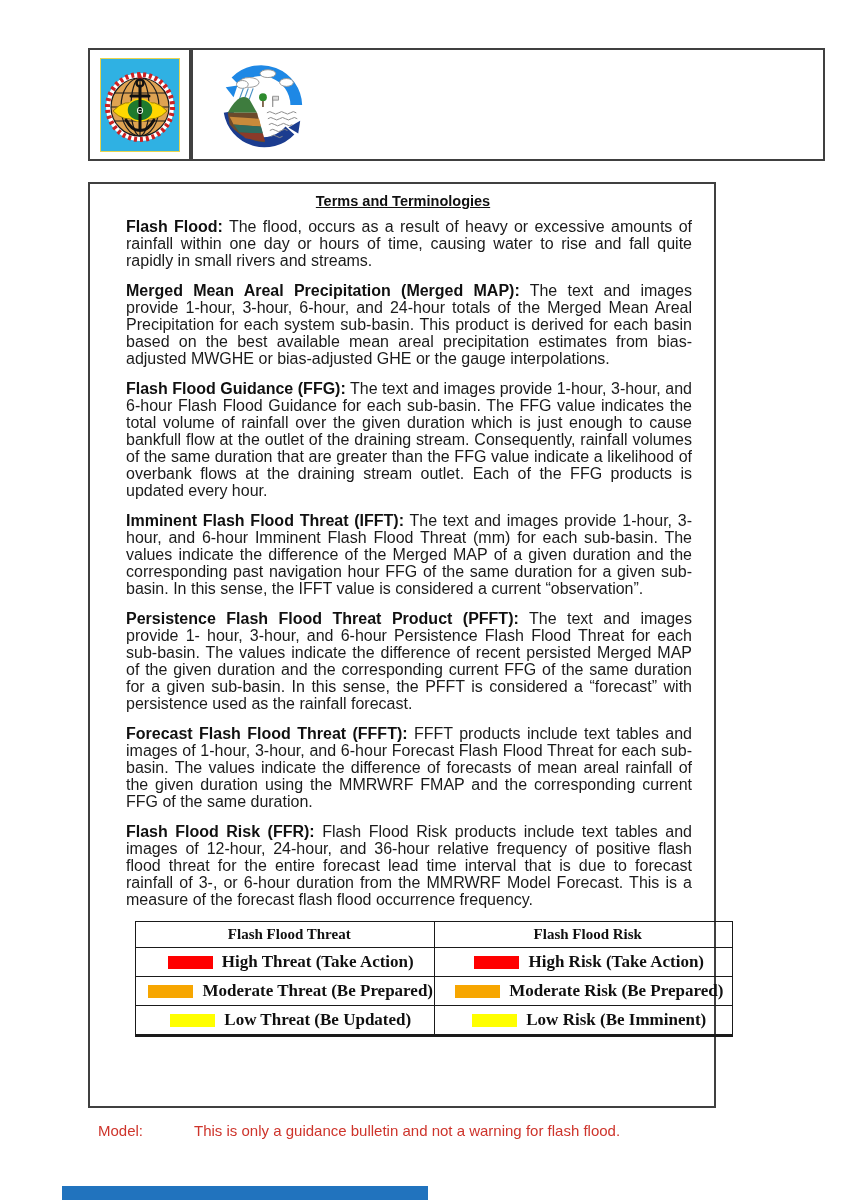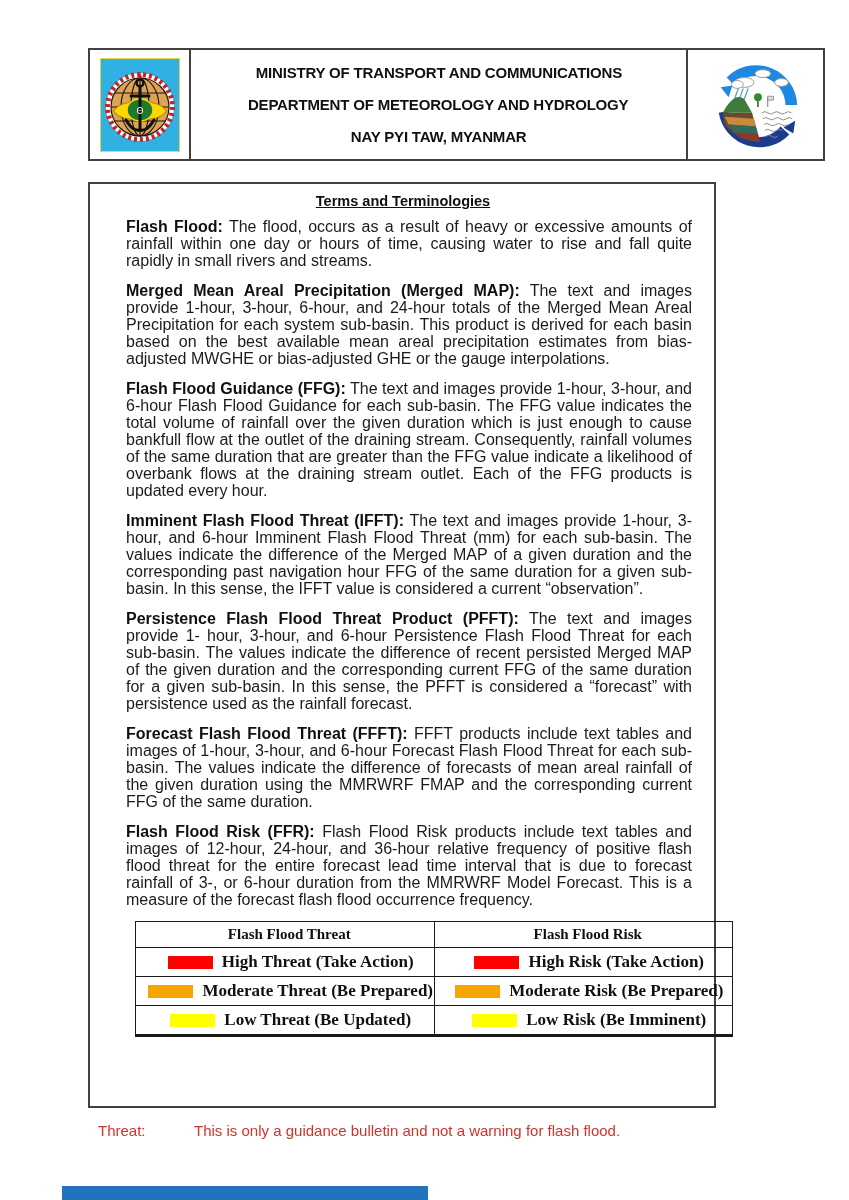--- a/index.html
+++ b/index.html
@@ -92,25 +92,20 @@
         <g stroke="#111111" stroke-width="3" fill="none" stroke-linecap="round">
           <line x1="40" y1="28" x2="40" y2="72"></line>
           <line x1="31" y1="38" x2="49" y2="38"></line>
           <path d="M26,62 Q33,74 40,72 Q47,74 54,62"></path>
         </g>
         <circle cx="40" cy="25" r="3.5" fill="none" stroke="#111111" stroke-width="2.5"></circle>
         <text x="40" y="56" font-size="9" fill="#ffffff" text-anchor="middle" font-family="'DejaVu Sans',sans-serif">Θ</text>
       </svg>
     </span>
   </div>
-  <div class="header-cell-center">
-    <div class="header-line">MINISTRY OF TRANSPORT AND COMMUNICATIONS</div>
-    <div class="header-line">DEPARTMENT OF METEOROLOGY AND HYDROLOGY</div>
-    <div class="header-line">NAY PYI TAW, MYANMAR</div>
-  </div>
   <div class="header-cell-right">
     <span>
       <svg width="98" height="98" viewBox="0 0 100 100">
         <path d="M20,22 A42,42 0 0 1 92,50 L80,50 A30,30 0 0 0 28,30 Z" fill="#1E88E5"></path>
         <path d="M14,32 l12,-2 -4,12 Z" fill="#1E88E5"></path>
         <path d="M12,58 A42,42 0 0 0 84,80 L75,72 A30,30 0 0 1 22,56 Z" fill="#1B3C8F"></path>
         <path d="M90,66 l-2,13 -10,-6 Z" fill="#1B3C8F"></path>
         <g fill="#ffffff" stroke="#999999" stroke-width="1">
           <ellipse cx="38" cy="27" rx="10" ry="5"></ellipse>
           <ellipse cx="31" cy="29" rx="6" ry="4"></ellipse>
@@ -214,17 +209,17 @@
               <span class="swatch" style="background-color: rgb(255, 255, 0);"></span>
               <span class="swatch-label">Low Risk (Be Imminent)</span>
             </div>
           </td>
     </tr>
   </tbody>
     </table>
 </div>
 
 <div class="remark-row" style="color: rgb(206, 52, 43);">
-  <span class="remark-label">Threat:</span>
+  <span class="remark-label">Model:</span>
   <span>This is only a guidance bulletin and not a warning for flash flood.</span>
 </div>
 
 <div class="next-page-strip" style="background-color: rgb(33, 115, 190);"></div>
 
 </body></html>

